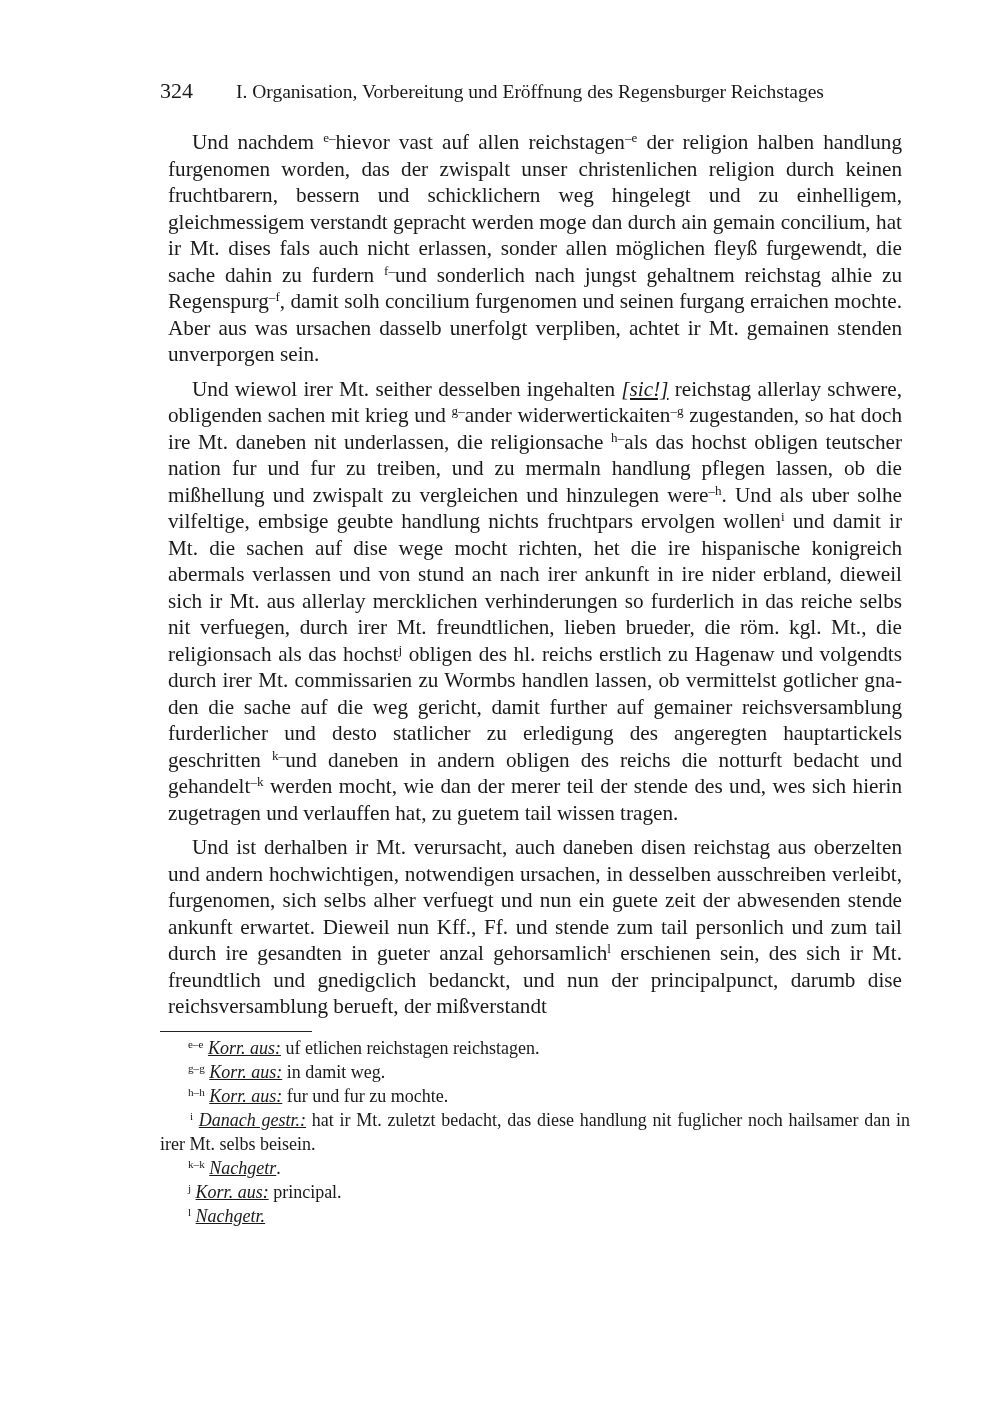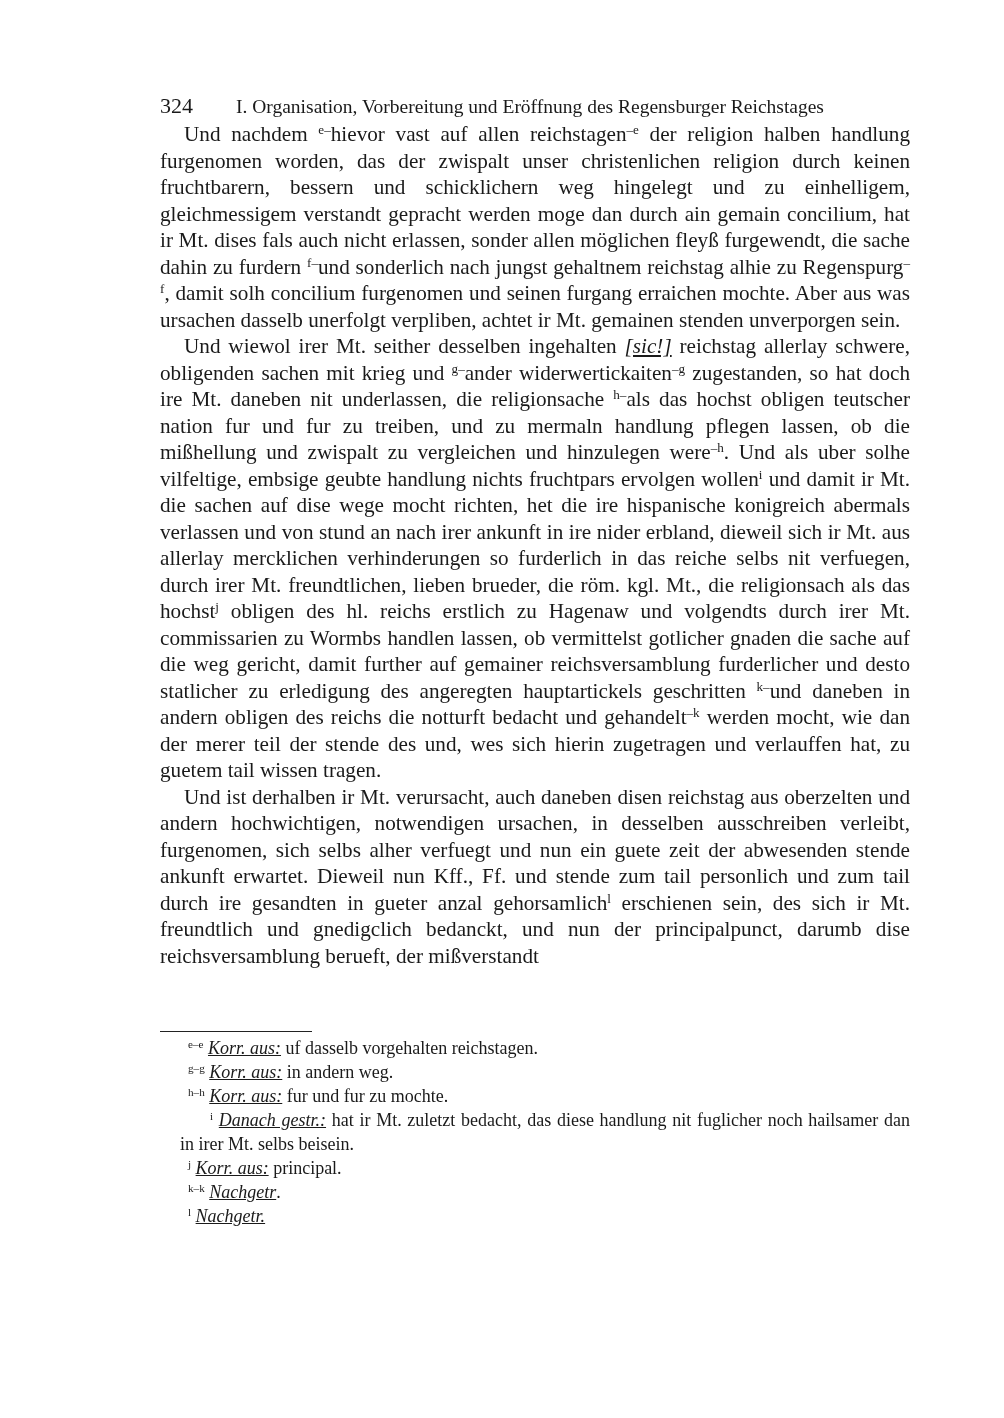--- a/index.html
+++ b/index.html
@@ -1,48 +1,48 @@
 <!DOCTYPE html>
 <html><head>
 <meta charset="utf-8">
 <style>
   html, body { margin: 0; padding: 0; background: #ffffff; }
   body { width: 1004px; height: 1418px; position: relative; overflow: hidden;
          font-family: "Liberation Serif", "DejaVu Serif", serif; color: #1a1a1a; }
-  .header { position: absolute; left: 160px; top: 89px; width: 760px; height: 28px;
-            font-size: 19.5px; line-height: 33px; white-space: nowrap; }
+  .header { position: absolute; left: 160px; top: 71px; width: 760px; height: 28px;
+            font-size: 19.5px; line-height: 40px; white-space: nowrap; }
   .header .pagenum { font-size: 22px; display: inline-block; width: 76px; }
   .body { position: absolute; left: 160px; top: 121px; width: 750px;
           font-size: 21.2px; line-height: 26.5px; text-align: justify; hyphens: manual; }
-  .body p { margin: 0; text-indent: 24px; }
+  .body p { margin: 8px; text-indent: 24px; }
   sup { font-size: 0.62em; line-height: 0; vertical-align: 0.55em; }
   .ital { font-style: italic; text-decoration: underline; }
   .rule { position: absolute; left: 160px; top: 1031px; width: 152px; height: 0;
           border-top: 1px solid #222; }
   .notes { position: absolute; left: 160px; top: 1036px; width: 750px;
            font-size: 18px; line-height: 24px; text-align: justify; }
   .notes .fn { margin: 0; text-indent: 28px; }
-  .notes .fn.i-note { text-indent: 30px; margin-left: 20px; }
+  .notes .fn.i-note { text-indent: 30px; }
 </style>
 </head>
 <body>
 
 <div class="header">
   <span class="pagenum">324</span><span>I. Organisation, Vorbereitung und Eröffnung des Regensburger Reichstages</span>
 </div>
 
 <div class="body">
   <p>Und nachdem <sup>e–</sup>hievor vast auf allen reichstagen<sup>–e</sup> der religion halben hand­lung furgenomen worden, das der zwispalt unser christenlichen religion durch keinen fruchtbarern, bessern und schicklichern weg hingelegt und zu einhel­ligem, gleichmessigem verstandt gepracht werden moge dan durch ain gemain concilium, hat ir Mt. dises fals auch nicht erlassen, sonder allen möglichen fleyß furgewendt, die sache dahin zu furdern <sup>f–</sup>und sonderlich nach jungst gehaltnem reichstag alhie zu Regenspurg<sup>–f</sup>, damit solh concilium furgenomen und seinen furgang erraichen mochte. Aber aus was ursachen dasselb unerfolgt verpliben, achtet ir Mt. gemainen stenden unverporgen sein.</p>
   <p>Und wiewol irer Mt. seither desselben ingehalten <span class="ital">[sic!]</span> reichstag allerlay schwere, obligenden sachen mit krieg und <sup>g–</sup>ander widerwertickaiten<sup>–g</sup> zuge­standen, so hat doch ire Mt. daneben nit underlassen, die religionsache <sup>h–</sup>als das hochst obligen teutscher nation fur und fur zu treiben, und zu mermaln handlung pflegen lassen, ob die mißhellung und zwispalt zu vergleichen und hinzulegen were<sup>–h</sup>. Und als uber solhe vilfeltige, embsige geubte handlung nichts fruchtpars ervolgen wollen<sup>i</sup> und damit ir Mt. die sachen auf dise wege mocht richten, het die ire hispanische konigreich abermals verlassen und von stund an nach irer ankunft in ire nider erbland, dieweil sich ir Mt. aus allerlay mercklichen verhinderungen so furderlich in das reiche selbs nit verfuegen, durch irer Mt. freundtlichen, lieben brueder, die röm. kgl. Mt., die religionsach als das hochst<sup>j</sup> obligen des hl. reichs erstlich zu Hagenaw und volgendts durch irer Mt. commissarien zu Wormbs handlen lassen, ob vermittelst gotlicher gna­den die sache auf die weg gericht, damit further auf gemainer reichsversamblung furderlicher und desto statlicher zu erledigung des angeregten hauptartickels geschritten <sup>k–</sup>und daneben in andern obligen des reichs die notturft bedacht und gehandelt<sup>–k</sup> werden mocht, wie dan der merer teil der stende des und, wes sich hierin zugetragen und verlauffen hat, zu guetem tail wissen tragen.</p>
   <p>Und ist derhalben ir Mt. verursacht, auch daneben disen reichstag aus ober­zelten und andern hochwichtigen, notwendigen ursachen, in desselben aus­schreiben verleibt, furgenomen, sich selbs alher verfuegt und nun ein guete zeit der abwesenden stende ankunft erwartet. Dieweil nun Kff., Ff. und stende zum tail personlich und zum tail durch ire gesandten in gueter anzal gehorsamlich<sup>l</sup> erschienen sein, des sich ir Mt. freundtlich und gnedigclich bedanckt, und nun der principalpunct, darumb dise reichsversamblung berueft, der mißverstandt</p>
 </div>
 
 <div class="rule"></div>
 
 <div class="notes">
-  <p class="fn"><sup>e–e</sup> <span class="ital">Korr. aus:</span><span> uf dasselb vorgehalten reichstagen.</span></p>
-  <p class="fn"><sup>g–g</sup> <span class="ital">Korr. aus:</span><span> in andern weg.</span></p>
+  <p class="fn"><sup>e–e</sup> <span class="ital">Korr. aus:</span><span> uf etlichen reichstagen reichstagen.</span></p>
+  <p class="fn"><sup>g–g</sup> <span class="ital">Korr. aus:</span><span> in damit weg.</span></p>
   <p class="fn"><sup>h–h</sup> <span class="ital">Korr. aus:</span><span> fur und fur zu mochte.</span></p>
   <p class="fn i-note"><sup>i</sup> <span class="ital">Danach gestr.:</span><span> hat ir Mt. zuletzt bedacht, das diese handlung nit fuglicher noch hailsamer dan in irer Mt. selbs beisein.</span></p>
+  <p class="fn"><sup>k–k</sup> <span class="ital">Nachgetr</span><span>.</span></p>
   <p class="fn"><sup>j</sup> <span class="ital">Korr. aus:</span><span> principal.</span></p>
-  <p class="fn"><sup>k–k</sup> <span class="ital">Nachgetr</span><span>.</span></p>
   <p class="fn"><sup>l</sup> <span class="ital">Nachgetr.</span><span></span></p>
 </div>
 
 </body></html>

